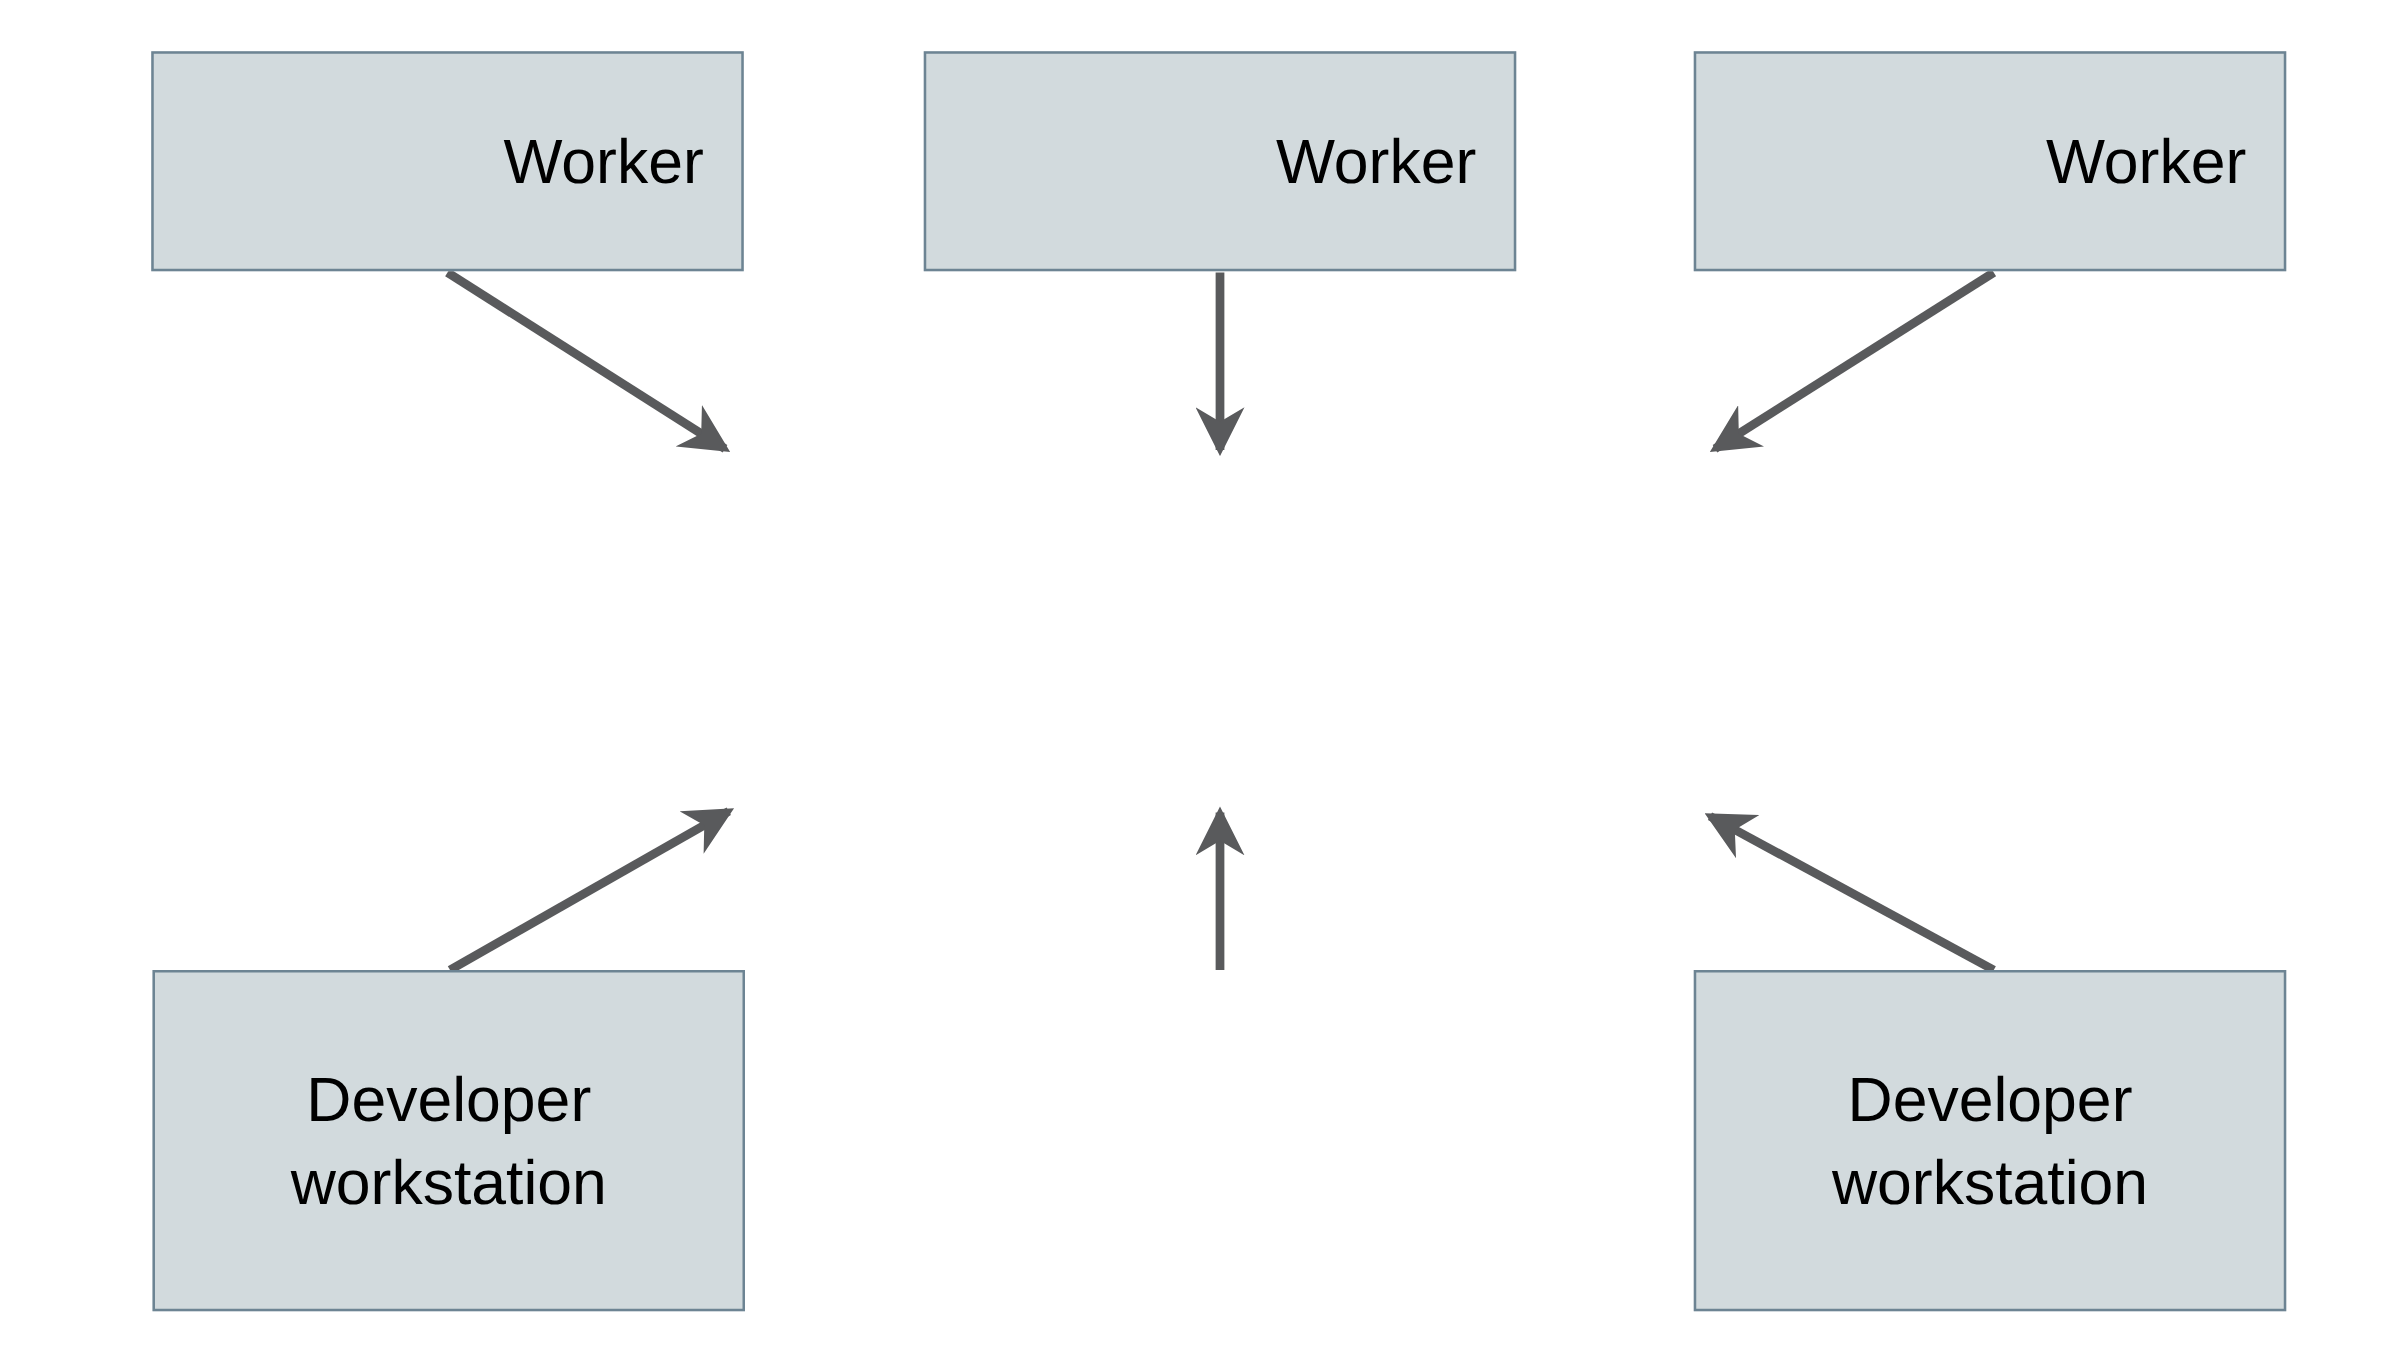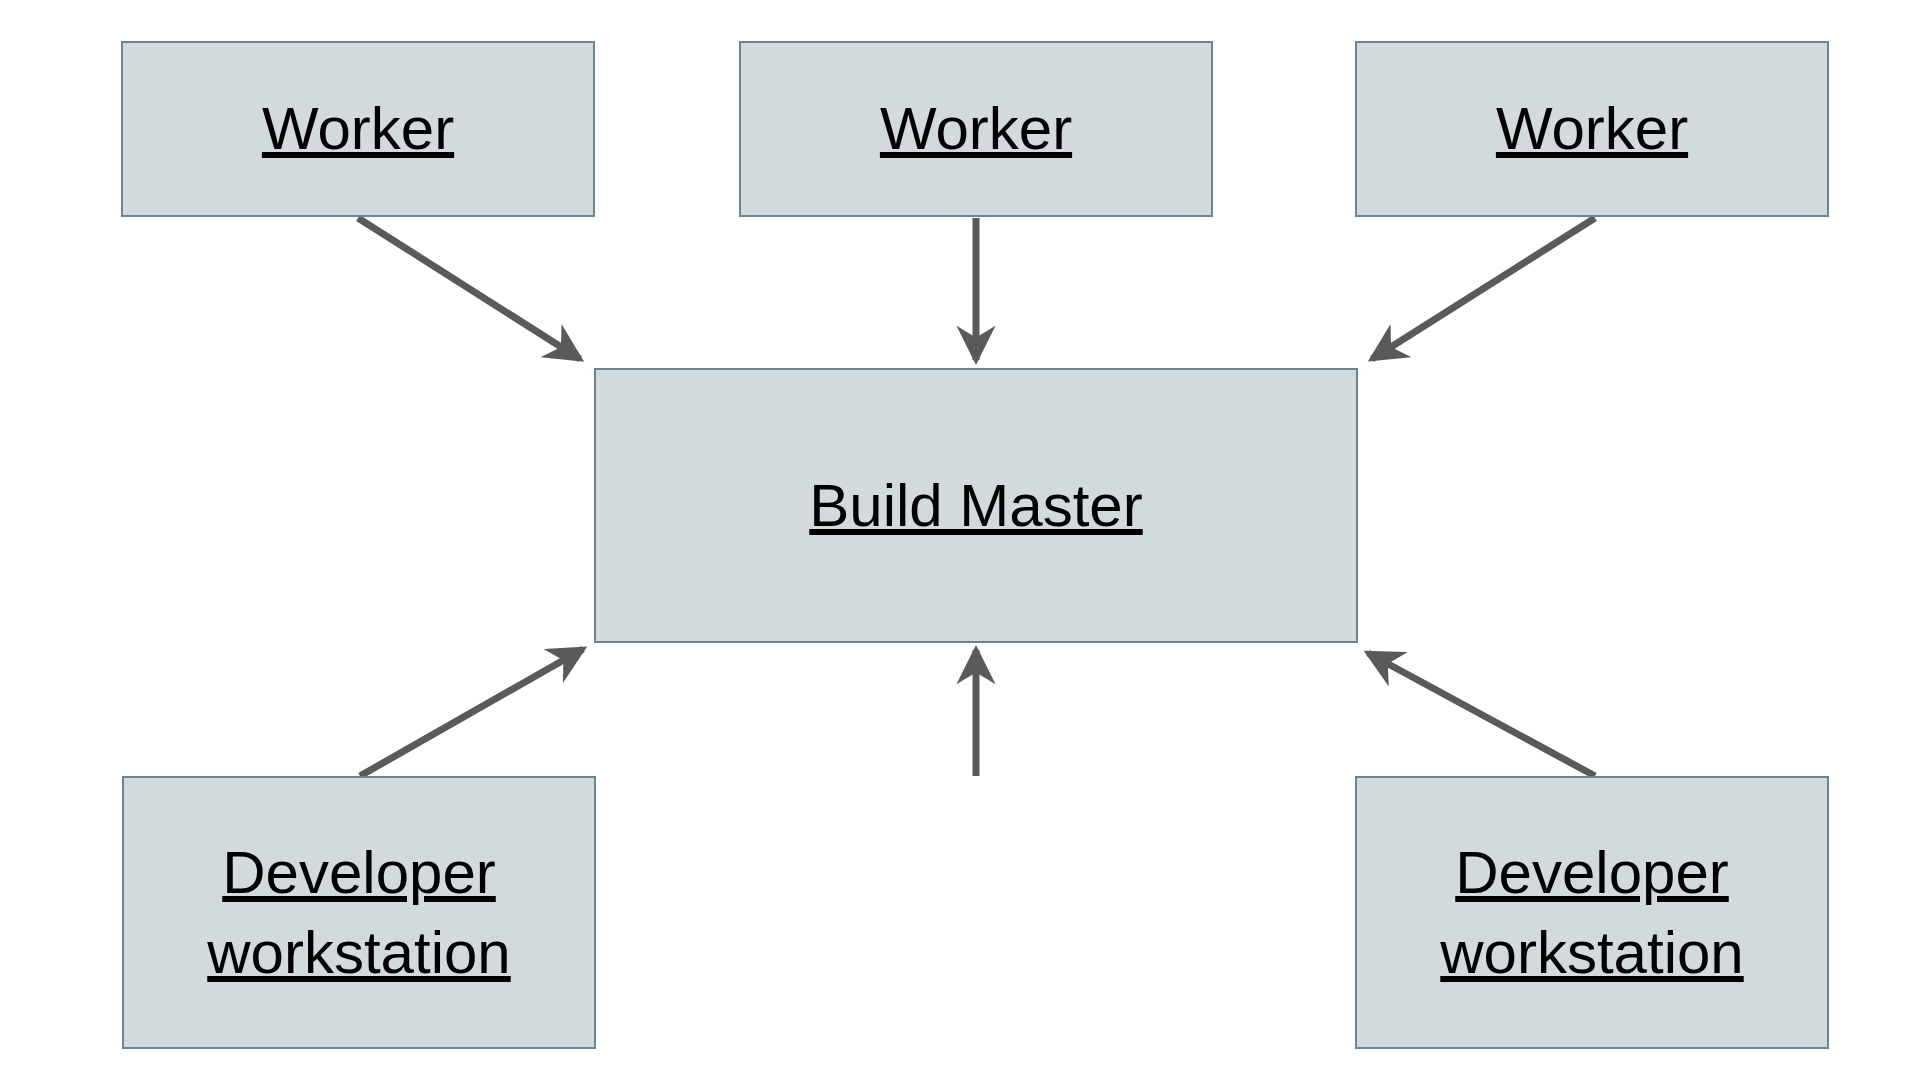--- a/index.html
+++ b/index.html
@@ -17,27 +17,26 @@
     overflow:hidden;
     font-family:"Liberation Sans", sans-serif;
   }
   .node{
     position:absolute;
     box-sizing:border-box;
     background:var(--node-fill);
     border:2px solid var(--node-border);
     display:flex;
     align-items:center;
-    justify-content:center;
+    justify-content:flex-end;
     text-align:center;
     color:var(--text);
-    font-size:60px;
+    font-size:50px;
     line-height:1.32;
     letter-spacing:0;
-    text-decoration:underline;
   }
   .node-worker-1{left:121px;top:41px;width:474px;height:176px;}
   .node-worker-2{left:739px;top:41px;width:474px;height:176px;}
   .node-worker-3{left:1355px;top:41px;width:474px;height:176px;}
   .node-build-master{left:594px;top:368px;width:764px;height:275px;}
   .node-dev-ws-1{left:122px;top:776px;width:474px;height:273px;}
   .node-ci-server{left:739px;top:776px;width:474px;height:273px;}
   .node-dev-ws-2{left:1355px;top:776px;width:474px;height:273px;}
   .node-label{padding:0 30px;}
   .arrow-layer{
@@ -71,23 +70,20 @@
   </div>
 
   <div class="node node-worker-2">
     <span class="node-label">Worker</span>
   </div>
 
   <div class="node node-worker-3">
     <span class="node-label">Worker</span>
   </div>
 
-  <div class="node node-build-master">
-    <span class="node-label">Build Master</span>
-  </div>
 
   <div class="node node-dev-ws-1">
     <span class="node-label">Developer workstation</span>
   </div>
 
 
   <div class="node node-dev-ws-2">
     <span class="node-label">Developer workstation</span>
   </div>
 

